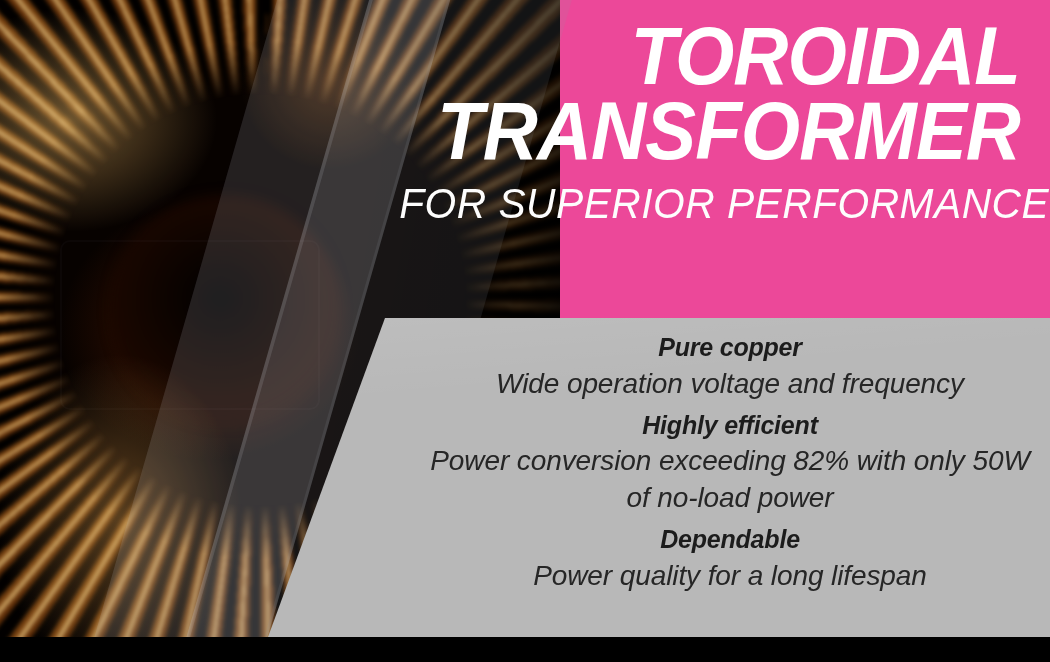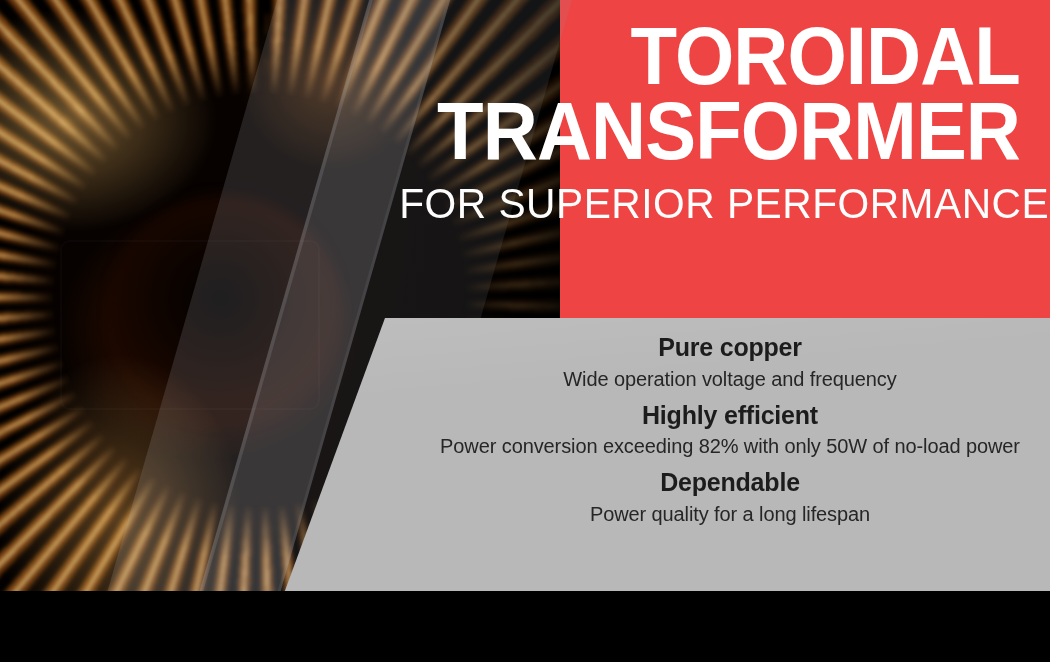--- a/index.html
+++ b/index.html
@@ -6,23 +6,24 @@
   * { margin:0; padding:0; box-sizing:border-box; }
 
   html, body {
     width:1050px; height:662px;
     background:#000; overflow:hidden;
     font-family:"Liberation Sans", sans-serif;
   }
 
   #banner {
     position:relative;
-    width:1050px; height:591px;
-    background:#ef4444;
+    width:1050px; height:662px;
+    background:#ec4899;
     overflow:hidden;
+    font-style:italic;
   }
 
   
   #photo {
     position:absolute; left:0; top:0;
     width:560px; height:662px;
     background:#050201;
     overflow:hidden;
   }
   
@@ -185,21 +186,21 @@
   .feature-title {
     display:block;
     font-weight:700;
     font-size:25px;
     line-height:1.42;
     letter-spacing:-.2px;
   }
   .feature-desc {
     display:block;
     font-weight:400;
-    font-size:20px;
+    font-size:28px;
     line-height:1.3;
     color:#262626;
     letter-spacing:-.1px;
   }
 </style>
 </head>
 <body>
 
 <div id="banner">
 

